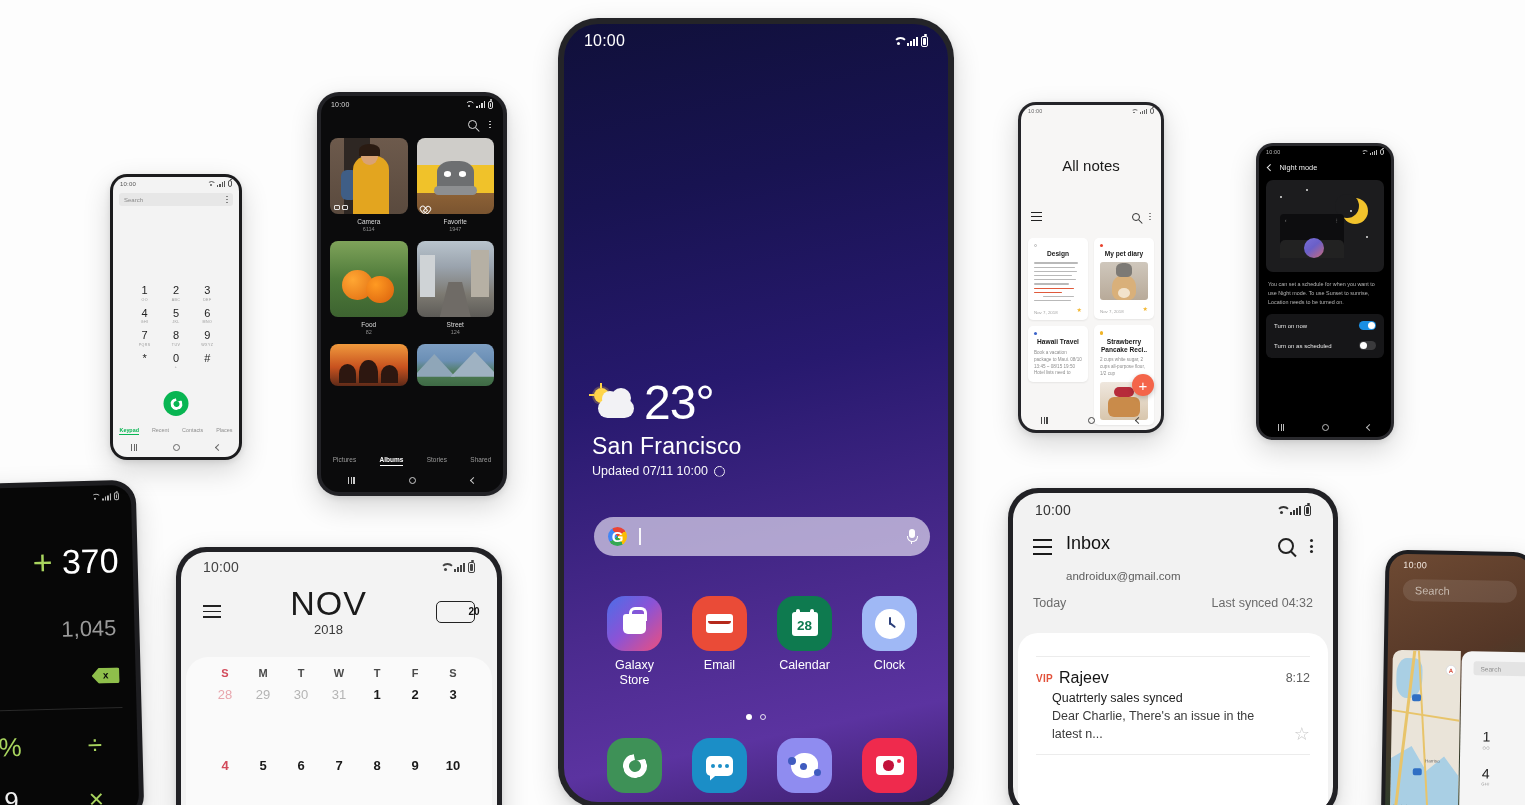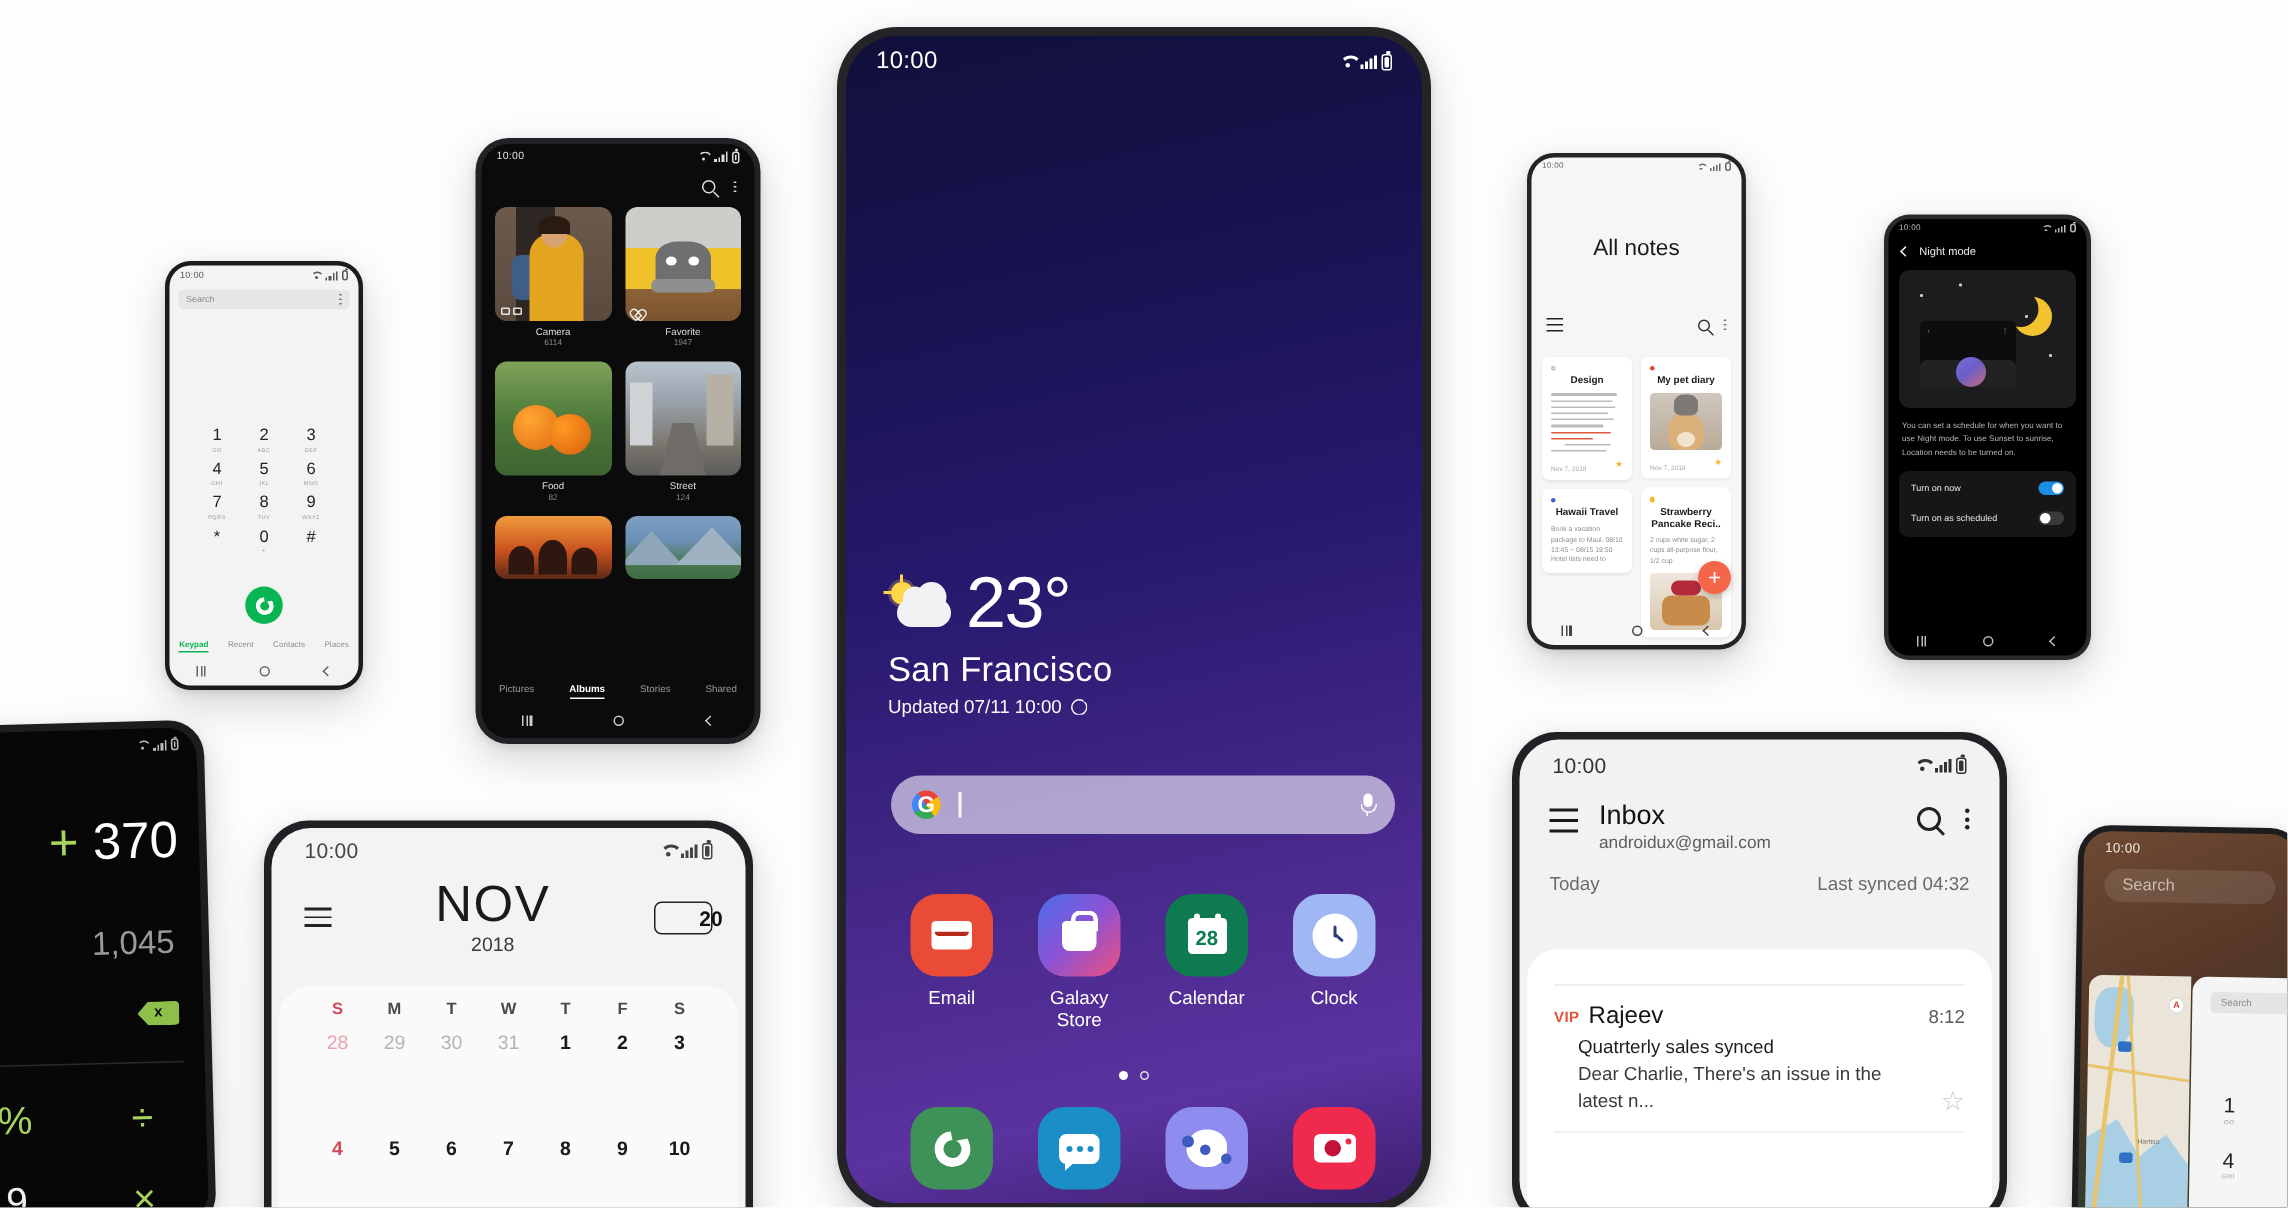--- a/index.html
+++ b/index.html
@@ -222,21 +222,21 @@
   #phone-cal { left:176px; top:547px; width:326px; height:300px; border-radius:30px; background:#212125;}
   #phone-cal > .screen { inset:5px; border-radius:26px; background:#f3f3f3; }
   .cal-sb { height:30px; color:#444; font-size:14px; padding:0 22px; }
   .cal-head { display:flex; align-items:center; justify-content:space-between; padding:4px 22px 0;}
   .hamb { display:flex; flex-direction:column; gap:4px; }
   .hamb b { width:18px; height:1.8px; background:#222; display:block; }
   .cal-title { text-align:center; }
   .cal-mon { font-size:34px; font-weight:300; color:#1a1a1a; letter-spacing:1px; line-height:1; }
   .cal-yr { font-size:13px; color:#3a3a3a; margin-top:2px; }
   .cal-day-chip { width:22px;height:22px;border:1.6px solid #222;border-radius:5px;
-     display:flex;align-items:center;justify-content:center;font-size:14px;font-weight:600;color:#111;padding-left:37px;}
+     display:flex;align-items:center;justify-content:center;font-size:10px;font-weight:600;color:#111;padding-left:37px;}
   .cal-sheet { position:absolute; left:5px; right:5px; top:105px; bottom:0; background:#fafafa;
      border-radius:22px 22px 0 0; padding:10px 20px 0; }
   .cal-row { display:grid; grid-template-columns:repeat(7,1fr); text-align:center; }
   .cal-dow { font-size:11px; font-weight:600; color:#4a4a4a; }
   .cal-dow.sun { color:#d2495a; }
   .cal-num { font-size:13px; color:#1a1a1a; font-weight:600; margin-top:8px; }
   .cal-num.dim { color:#b4b4b4; font-weight:400; }
   .cal-num.sun { color:#d2495a; }
   .cal-num.dim.sun { color:#e8a6ad; }
   .cal-row.r2 { margin-top:48px; }
@@ -346,21 +346,21 @@
 
   
   #phone-email { left:1008px; top:488px; width:330px; height:330px; border-radius:30px; background:#212125;}
   #phone-email > .screen { inset:5px; border-radius:26px; background:#f2f2f2; }
   .em-sb { height:34px; color:#333; font-size:14px; padding:0 22px; }
   .em-head { display:flex; align-items:flex-start; padding:6px 20px 0; gap:14px; }
   .em-head .hamb b{width:19px;height:1.9px;background:#1a1a1a;}
   .em-head .hamb{gap:5px;margin-top:6px;}
   .em-titles { flex:1; }
   .em-t1 { font-size:18px; color:#111; line-height:1.15; }
-  .em-t2 { font-size:11.5px; color:#5d5d5d; margin-top:2px; }
+  .em-t2 { font-size:11.5px; color:#5d5d5d; margin-top:16px; }
   .em-acts { display:flex; align-items:center; gap:16px; margin-top:5px; }
   .em-acts .mag { width:16px;height:16px;border:2px solid #222;}
   .em-acts .mag:after{width:7px;height:2px;right:-5px;bottom:-3px;background:#222;}
   .em-acts .kebab b{width:3px;height:3px;background:#222;}
   .em-acts .kebab{gap:2.6px;}
   .em-sub { display:flex; justify-content:space-between; padding:14px 20px 8px; font-size:12.5px; color:#6b6b6b; }
   .em-list { position:absolute; left:5px; right:5px; top:140px; bottom:0; background:#fff; border-radius:20px 20px 0 0; padding:0 18px; }
   .em-row { padding:12px 0 11px; border-bottom:1px solid #ececec; }
   .em-r1 { display:flex; align-items:center; }
   .em-unread { width:7px;height:7px;border-radius:50%;background:#ef8b3c;margin-right:9px;display:block;}
@@ -733,33 +733,33 @@
             <span class="g-letter">G</span>
           </span>
         <span class="gcaret"></span>
         <span class="mic">
             <span></span>
           </span>
       </div>
 
       <div class="appgrid">
         <div class="app">
+          <div class="app-ic ic-store">
+              <span class="bagshape"></span>
+            </div>
+          <div class="app-lb" style="white-space:pre-line">Galaxy
+Store</div>
+        </div>
+        <div class="app">
           <div class="app-ic ic-email">
               <span class="envshape">
                 <span></span>
               </span>
             </div>
           <div class="app-lb">Email</div>
-        </div>
-        <div class="app">
-          <div class="app-ic ic-store">
-              <span class="bagshape"></span>
-            </div>
-          <div class="app-lb" style="white-space:pre-line">Galaxy
-Store</div>
         </div>
         <div class="app">
           <div class="app-ic ic-cal">
               <span class="calshape">28</span>
             </div>
           <div class="app-lb">Calendar</div>
         </div>
         <div class="app">
           <div class="app-ic ic-clock">
               <span class="clkshape">

